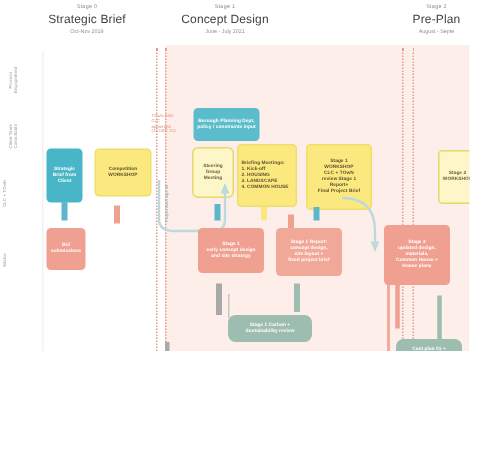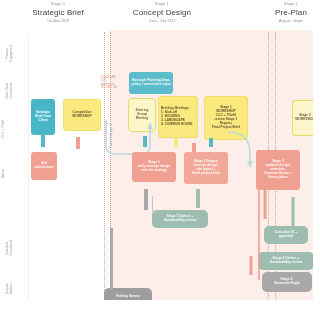--- a/index.html
+++ b/index.html
@@ -3,42 +3,42 @@
 <meta charset="utf-8">
 <title>Project Stage Process Diagram</title>
 <style>
   html,body{margin:0;padding:0;}
   body{
     width:313px;height:313px;overflow:hidden;
     background:#ffffff;
     font-family:"Liberation Sans","DejaVu Sans",sans-serif;
     position:relative;
   }
-  #canvas{position:absolute;inset:0;width:313px;height:300px;overflow:hidden;background:#fff;}
+  #canvas{position:absolute;inset:0;width:313px;height:234px;overflow:hidden;background:#fff;}
 
   
   .band{position:absolute;top:30px;bottom:0;}
   .band.b0{left:0;width:110px;background:#ffffff;}
   .band.b1{left:110px;width:165px;background:#fdeeea;}
   .band.b2{left:275px;width:38px;background:#fceee9;}
 
   
   .divider{position:absolute;top:32px;bottom:0;width:0;border-left:1px dotted #e89b86;}
   .divider.d1{left:104px;}
   .divider.d1b{left:110px;}
   .divider.d2{left:268px;}
   .divider.d2b{left:275px;}
 
   
   .hdr{position:absolute;top:2px;text-align:center;color:#4a4a4a;}
   .hdr .stage{font-size:3.6px;letter-spacing:.2px;color:#8a8a8a;line-height:5px;}
   .hdr .ttl{font-size:8px;font-weight:400;color:#3f3f3f;line-height:11px;letter-spacing:.1px;}
   .hdr .dates{font-size:3.6px;color:#8f8f8f;line-height:6px;}
   .hdr.h0{left:8px;width:100px;}
-  .hdr.h1{left:112px;width:100px;}
+  .hdr.h1{left:100px;width:100px;}
   .hdr.h2{left:248px;width:86px;}
 
   
   .lane-label{
     position:absolute;left:2px;
     writing-mode:vertical-rl;transform:rotate(180deg);
     font-size:2.9px;line-height:3.6px;color:#9a9a9a;
     letter-spacing:.1px;text-align:center;white-space:pre-line;
   }
   .lane-label.two{left:6px;}

